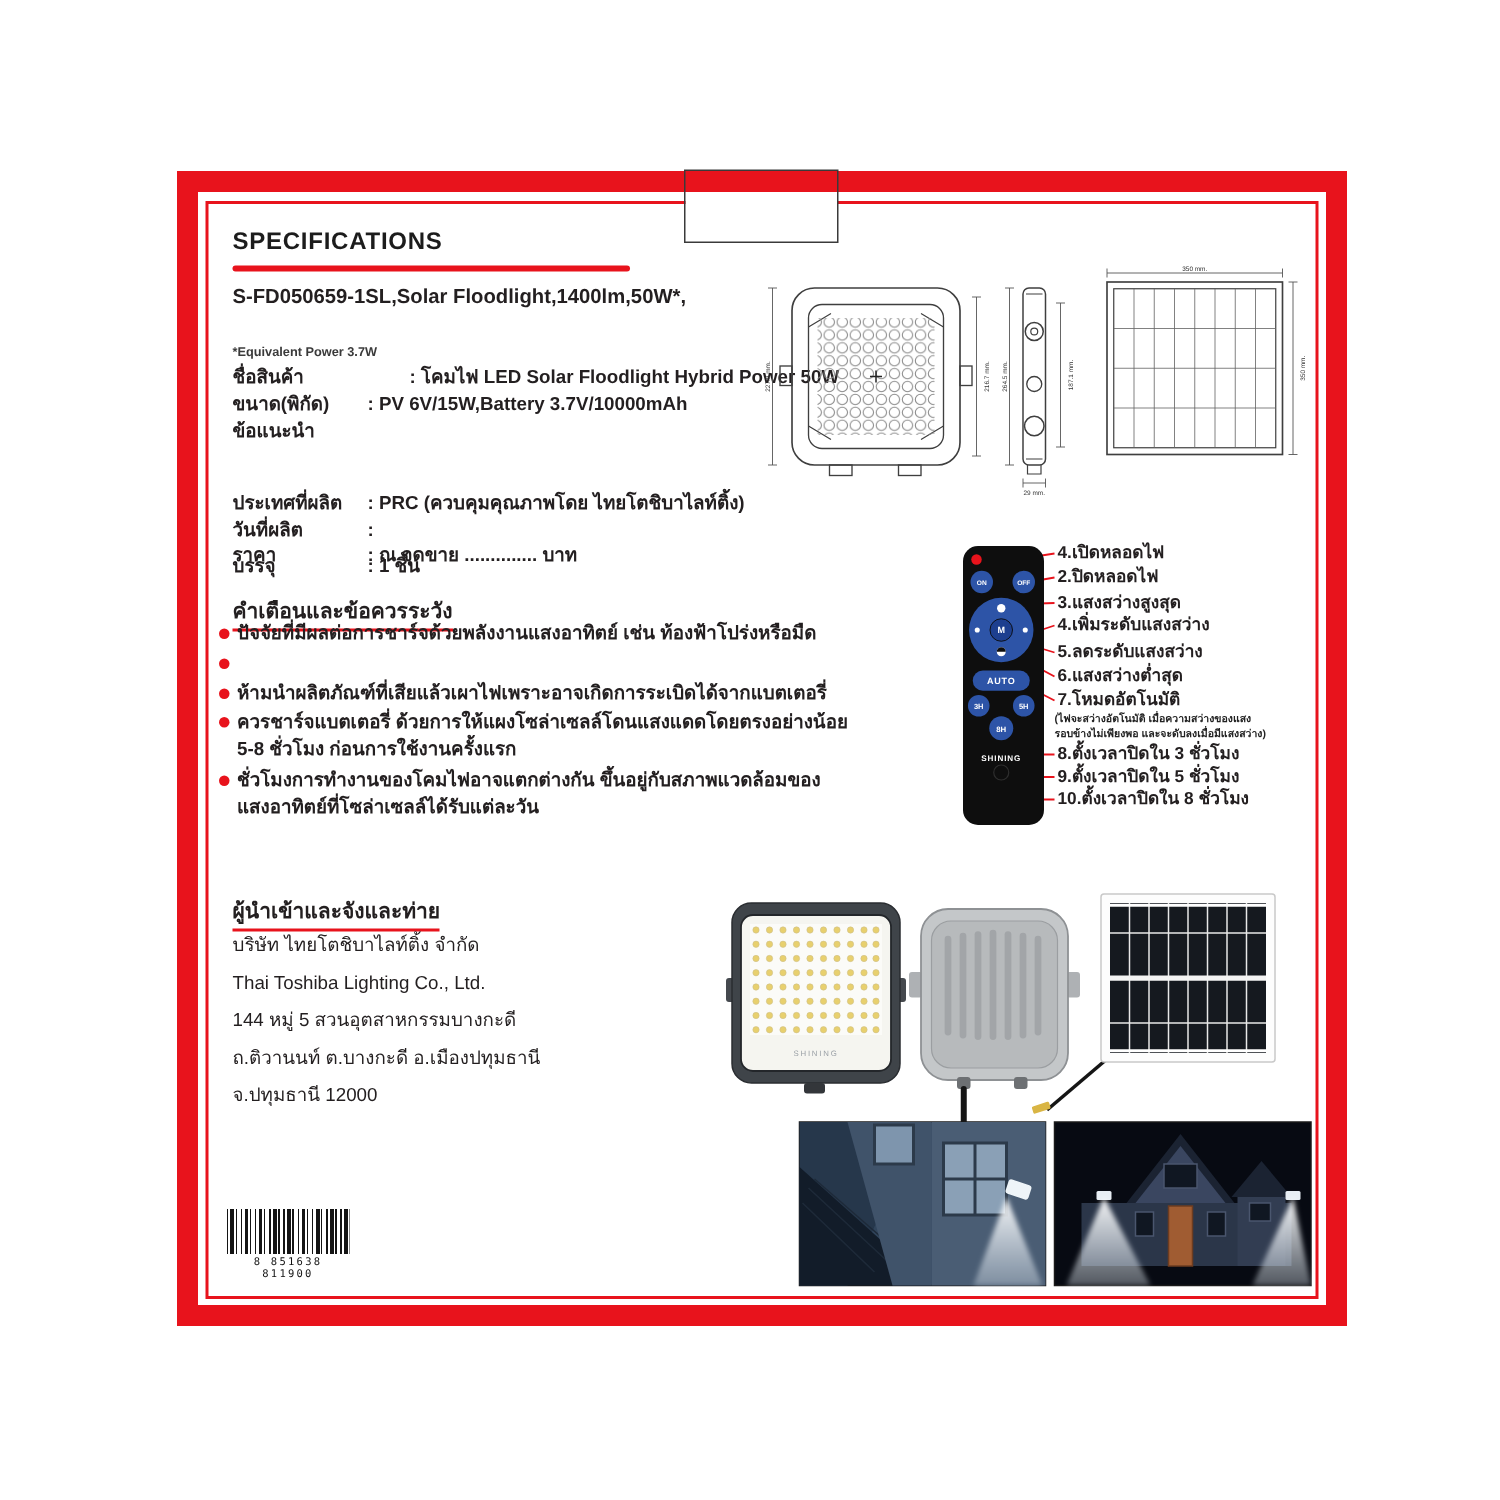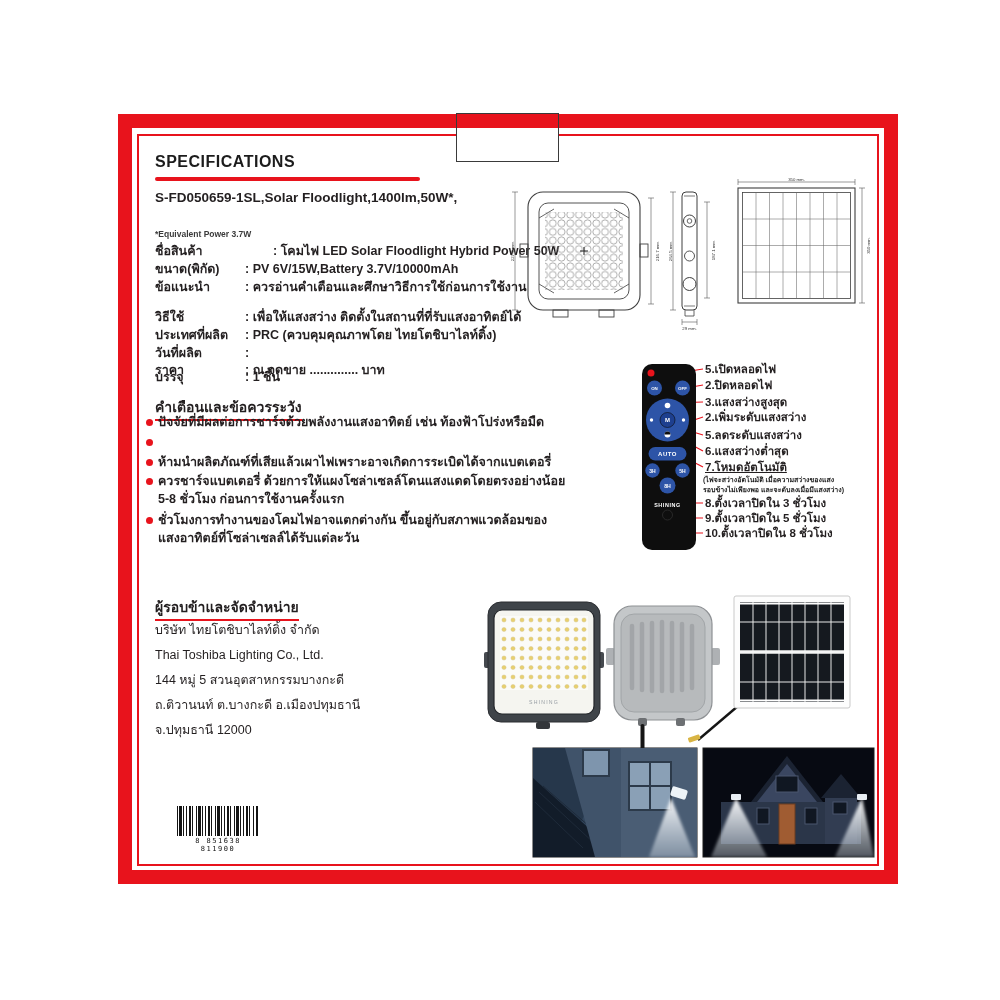--- a/index.html
+++ b/index.html
@@ -19,21 +19,21 @@
   .specrow{left:155px;display:flex;font-size:12.5px;font-weight:700;line-height:17px;}
   .specrow .lbl{width:90px;flex:none;}
   .sec-head{font-size:14px;font-weight:700;border-bottom:2px solid #e8131c;padding-bottom:1px;}
   .warn-line{left:158px;font-size:12.5px;font-weight:700;line-height:18px;}
   .warn-dot{width:7px;height:7px;border-radius:50%;background:#e8131c;left:146px;}
   .dist-line{left:155px;font-size:12.5px;font-weight:400;line-height:16px;}
   
   .callout{left:705px;font-size:11.5px;font-weight:700;line-height:14px;white-space:nowrap;}
   .callout-note{left:703px;font-size:7px;font-weight:600;line-height:10px;white-space:nowrap;color:#222;}
   
-  .barcode{left:177px;top:806px;width:82px;height:46px;}
+  .barcode{left:151px;top:806px;width:82px;height:46px;}
   .barcode .bars{width:82px;height:30px;background:
     repeating-linear-gradient(90deg,#141414 0,#141414 1px,#fff 1px,#fff 2.5px,#141414 2.5px,#141414 5px,#fff 5px,#fff 6px,#141414 6px,#141414 7px,#fff 7px,#fff 9.5px);}
   .barcode .num{font-size:7px;letter-spacing:1.5px;text-align:center;margin-top:1px;font-family:"DejaVu Sans Mono","Liberation Mono",monospace;color:#111;}
   svg text{font-family:"Liberation Sans","DejaVu Sans",sans-serif;}
 </style>
 </head>
 <body>
 
 <div class="page">
 
@@ -52,27 +52,22 @@
   <div class="abs specrow nowrap" style="top:243px;gap:28px;">
     <span class="lbl">ชื่อสินค้า</span>
     <span>: โคมไฟ LED Solar Floodlight Hybrid Power 50W</span>
   </div>
   <div class="abs specrow nowrap" style="top:261px;">
     <span class="lbl">ขนาด(พิกัด)</span>
     <span>: PV 6V/15W,Battery 3.7V/10000mAh</span>
   </div>
   <div class="abs specrow nowrap" style="top:279px;">
     <span class="lbl">ข้อแนะนำ</span>
-    <span>: ควรอ่านคำเตือนและศึกษาวิธีการใช้ก่อนการใช้งาน</span>
-  </div>
-
-  <div class="abs specrow nowrap" style="top:309px;">
-    <span class="lbl">วิธีใช้</span>
-    <span>: เพื่อให้แสงสว่าง ติดตั้งในสถานที่ที่รับแสงอาทิตย์ได้</span>
-  </div>
+  </div>
+
   <div class="abs specrow nowrap" style="top:327px;">
     <span class="lbl">ประเทศที่ผลิต</span>
     <span>: PRC (ควบคุมคุณภาพโดย ไทยโตชิบาไลท์ติ้ง)</span>
   </div>
   <div class="abs specrow nowrap" style="top:345px;">
     <span class="lbl">วันที่ผลิต</span>
     <span>:</span>
   </div>
   <div class="abs specrow nowrap" style="top:362px;">
     <span class="lbl">ราคา</span>
@@ -89,21 +84,21 @@
   <div class="abs warn-dot" style="top:439px;"></div>
   <div class="abs warn-dot" style="top:459px;"></div>
   <div class="abs warn-line nowrap" style="top:453px;">ห้ามนำผลิตภัณฑ์ที่เสียแล้วเผาไฟเพราะอาจเกิดการระเบิดได้จากแบตเตอรี่</div>
   <div class="abs warn-dot" style="top:478px;"></div>
   <div class="abs warn-line nowrap" style="top:472px;">ควรชาร์จแบตเตอรี่ ด้วยการให้แผงโซล่าเซลล์โดนแสงแดดโดยตรงอย่างน้อย</div>
   <div class="abs warn-line nowrap" style="top:490px;">5-8 ชั่วโมง ก่อนการใช้งานครั้งแรก</div>
   <div class="abs warn-dot" style="top:517px;"></div>
   <div class="abs warn-line nowrap" style="top:511px;">ชั่วโมงการทำงานของโคมไฟอาจแตกต่างกัน ขึ้นอยู่กับสภาพแวดล้อมของ</div>
   <div class="abs warn-line nowrap" style="top:529px;">แสงอาทิตย์ที่โซล่าเซลล์ได้รับแต่ละวัน</div>
 
-  <div class="abs sec-head" style="left:155px;top:596px;">ผู้รอบข้าและจัดจำหน่าย</div>
+  <div class="abs sec-head" style="left:155px;top:596px;">ผู้นำเข้าและจังและท่าย</div>
   <div class="abs dist-line nowrap" style="top:622px;">บริษัท ไทยโตชิบาไลท์ติ้ง จำกัด</div>
   <div class="abs dist-line nowrap" style="top:647px;">Thai Toshiba Lighting Co., Ltd.</div>
   <div class="abs dist-line nowrap" style="top:672px;">144 หมู่ 5 สวนอุตสาหกรรมบางกะดี</div>
   <div class="abs dist-line nowrap" style="top:697px;">ถ.ติวานนท์ ต.บางกะดี อ.เมืองปทุมธานี</div>
   <div class="abs dist-line nowrap" style="top:722px;">จ.ปทุมธานี 12000</div>
 
   <svg class="abs" style="left:505px;top:176px;" width="370" height="156" viewBox="0 0 370 156">
     <defs>
       <pattern id="leds" width="8.7" height="8.6" patternUnits="userSpaceOnUse">
         <circle cx="4.3" cy="4.3" r="3.5" fill="none" stroke="#8a8a8a" stroke-width="0.7"></circle>
@@ -197,27 +192,27 @@
     <circle cx="14.5" cy="112.5" r="7.2" fill="#2d54a7"></circle>
     <text x="14.5" y="114.5" font-size="5" font-weight="bold" fill="#fff" text-anchor="middle">3H</text>
     <circle cx="44.5" cy="112.5" r="7.2" fill="#2d54a7"></circle>
     <text x="44.5" y="114.5" font-size="5" font-weight="bold" fill="#fff" text-anchor="middle">5H</text>
     <circle cx="29.5" cy="127.5" r="8" fill="#2d54a7"></circle>
     <text x="29.5" y="129.7" font-size="5.2" font-weight="bold" fill="#fff" text-anchor="middle">8H</text>
     <text x="29.5" y="149" font-size="5.4" font-weight="bold" fill="#ffffff" text-anchor="middle" letter-spacing="0.6">SHINING</text>
     <circle cx="29.5" cy="157" r="5" fill="none" stroke="#2e2e2e" stroke-width="0.8"></circle>
   </svg>
 
-  <div class="abs callout" style="top:362px;">5.เปิดหลอดไฟ</div>
+  <div class="abs callout" style="top:362px;">4.เปิดหลอดไฟ</div>
   <div class="abs callout" style="top:378px;">2.ปิดหลอดไฟ</div>
   <div class="abs callout" style="top:395px;">3.แสงสว่างสูงสุด</div>
-  <div class="abs callout" style="top:410px;">2.เพิ่มระดับแสงสว่าง</div>
+  <div class="abs callout" style="top:410px;">4.เพิ่มระดับแสงสว่าง</div>
   <div class="abs callout" style="top:428px;">5.ลดระดับแสงสว่าง</div>
   <div class="abs callout" style="top:444px;">6.แสงสว่างต่ำสุด</div>
-  <div class="abs callout" style="top:460px;text-decoration:underline;">7.โหมดอัตโนมัติ</div>
+  <div class="abs callout" style="top:460px;">7.โหมดอัตโนมัติ</div>
   <div class="abs callout-note" style="top:475px;">(ไฟจะสว่างอัตโนมัติ เมื่อความสว่างของแสง</div>
   <div class="abs callout-note" style="top:485px;">รอบข้างไม่เพียงพอ และจะดับลงเมื่อมีแสงสว่าง)</div>
   <div class="abs callout" style="top:496px;">8.ตั้งเวลาปิดใน 3 ชั่วโมง</div>
   <div class="abs callout" style="top:511px;">9.ตั้งเวลาปิดใน 5 ชั่วโมง</div>
   <div class="abs callout" style="top:526px;">10.ตั้งเวลาปิดใน 8 ชั่วโมง</div>
 
   <svg class="abs" style="left:480px;top:590px;" width="390" height="165" viewBox="0 0 390 165">
 
     <g>
       <rect x="4" y="62" width="7" height="16" rx="2" fill="#45494e"></rect>

